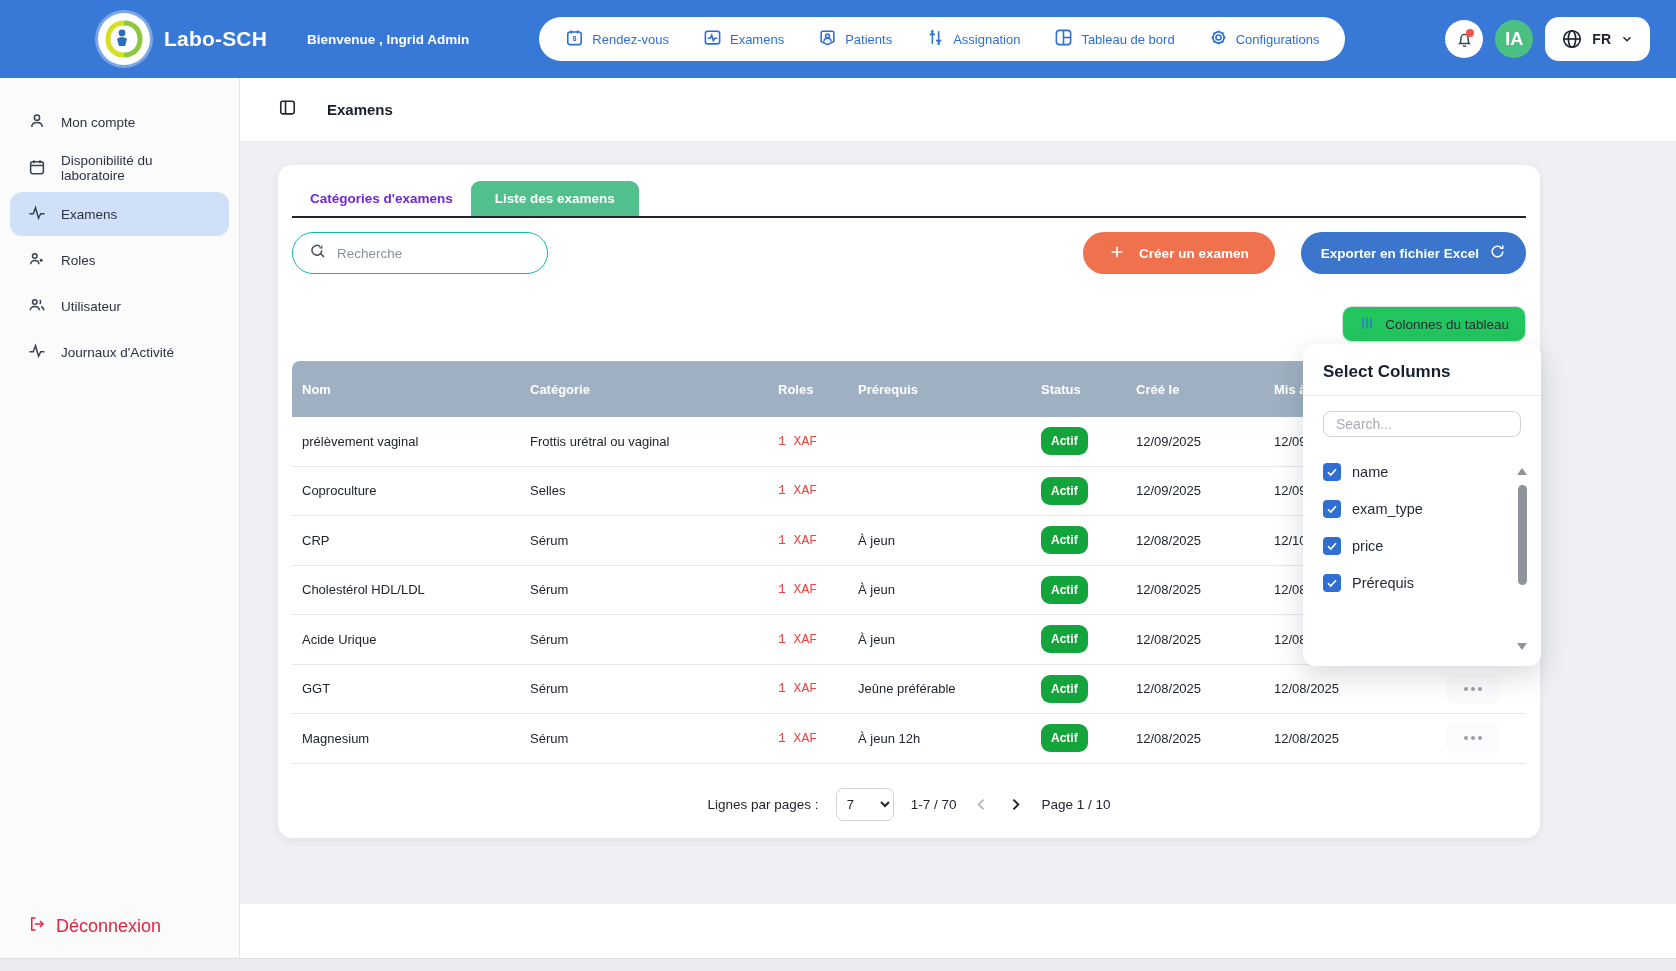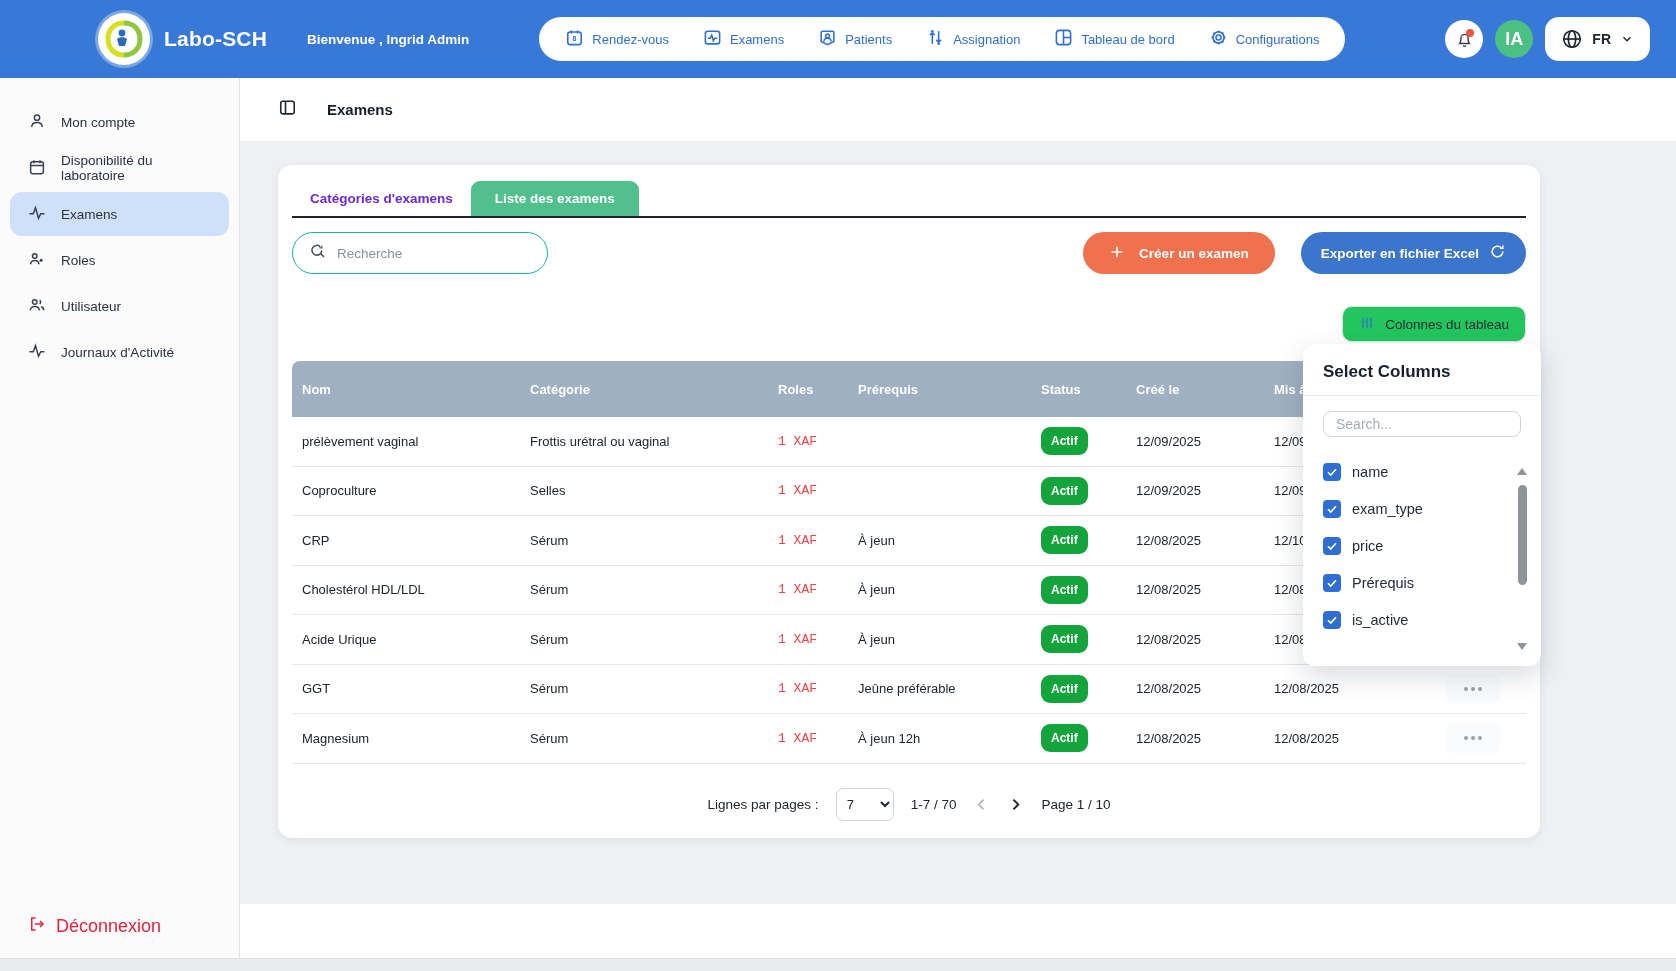--- a/index.html
+++ b/index.html
@@ -484,27 +484,19 @@
       <span>price</span>
     </div>
     <div class="dd-item">
       <span class="cbx">
           <svg width="12" height="12" viewBox="0 0 24 24" fill="none" stroke="#fff" stroke-width="3.4">
             <polyline points="4,12.5 9.5,18 20,6.5"></polyline>
           </svg>
         </span>
       <span>Prérequis</span>
     </div>
-    <div class="dd-item">
-      <span class="cbx">
-          <svg width="12" height="12" viewBox="0 0 24 24" fill="none" stroke="#fff" stroke-width="3.4">
-            <polyline points="4,12.5 9.5,18 20,6.5"></polyline>
-          </svg>
-        </span>
-      <span>is_active</span>
-    </div>
   </div>
   <div class="dd-scrollbar">
     <span class="sb-arrow-up"></span>
     <span class="sb-thumb"></span>
     <span class="sb-arrow-down"></span>
   </div>
 </div>
 
 </body></html>

